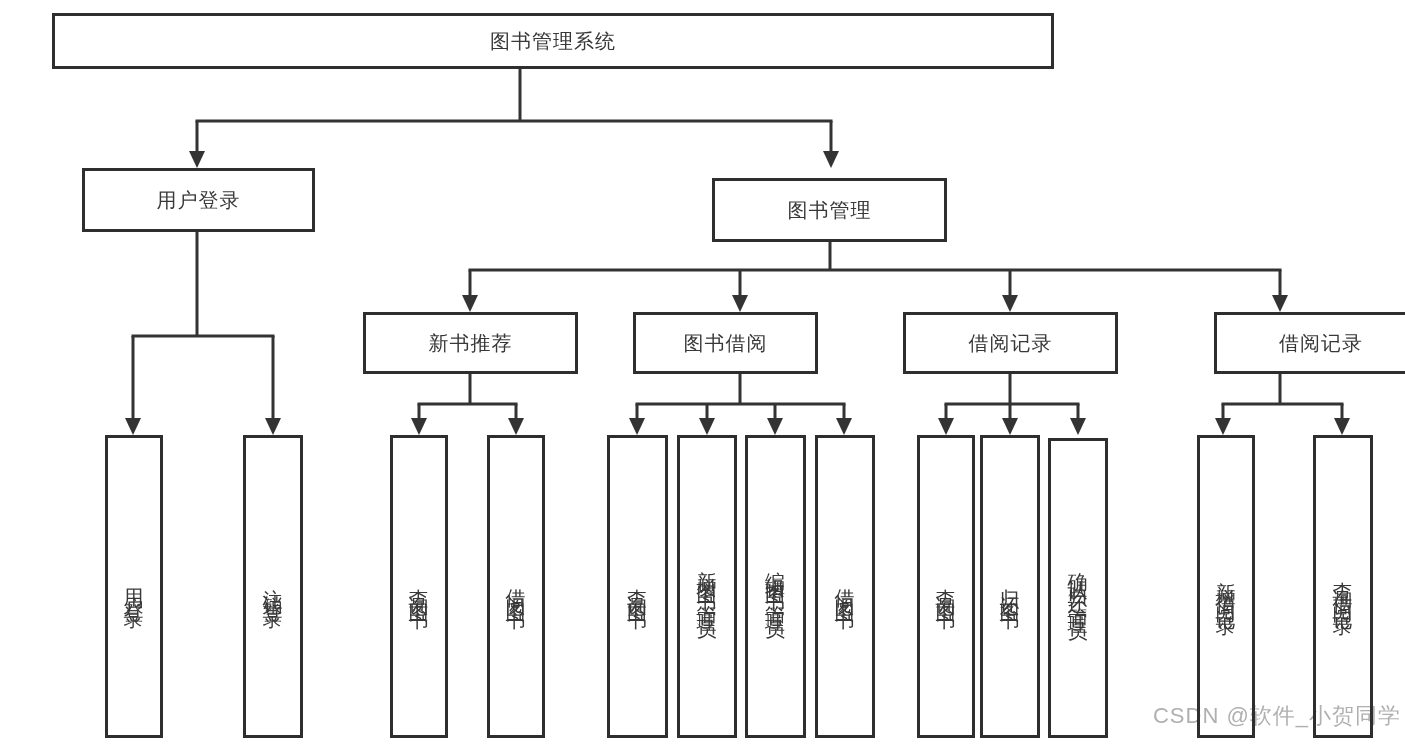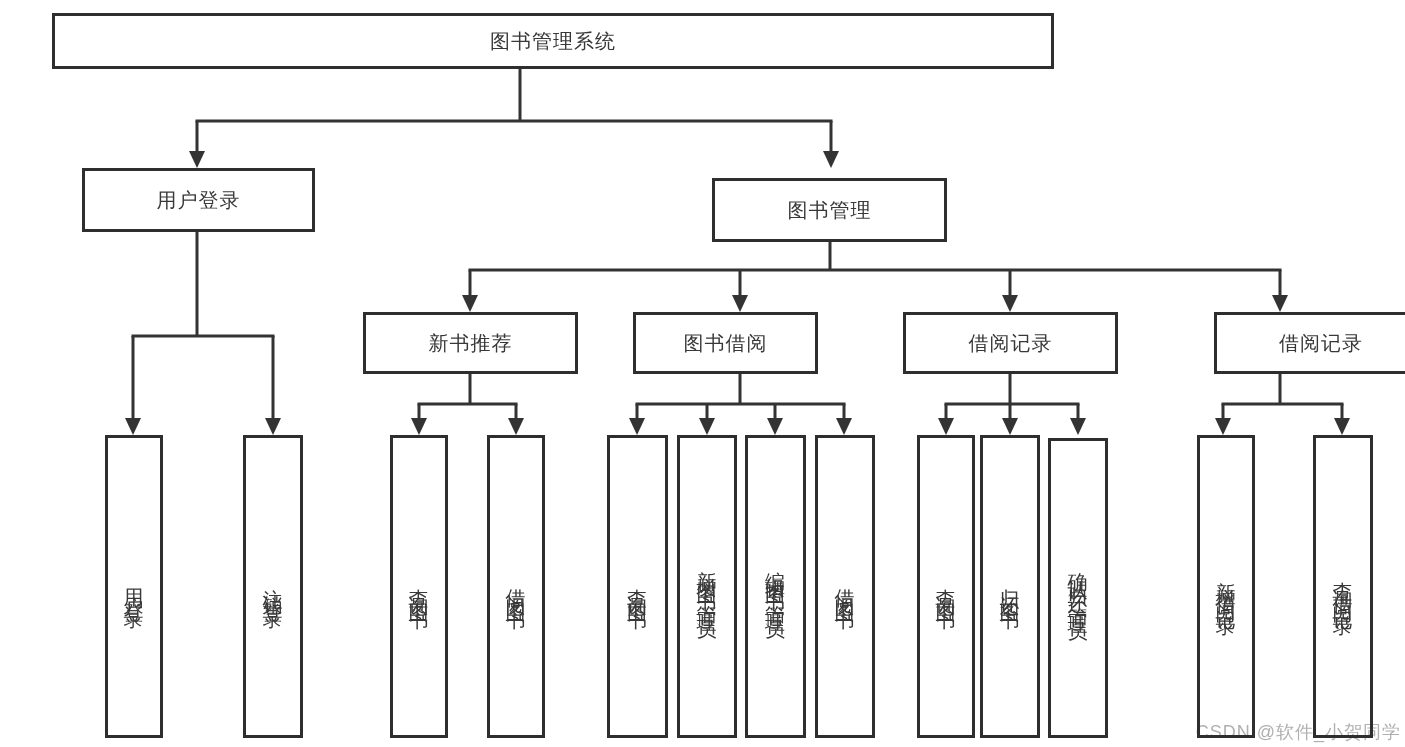--- a/index.html
+++ b/index.html
@@ -35,22 +35,22 @@
   .vbox .vlbl {
     writing-mode: vertical-rl;
     text-orientation: mixed;
     font-size: 20px;
     letter-spacing: 7px;
     line-height: 1.1;
   }
   .watermark {
     position: absolute;
     right: 4px;
-    bottom: 3px;
-    font-size: 18px;
+    bottom: 16px;
+    font-size: 22px;
     letter-spacing: 1px;
     color: #b0b0b0;
     mix-blend-mode: darken;
     z-index: 5;
     white-space: nowrap;
   }
 </style>
 </head>
 <body>
 

